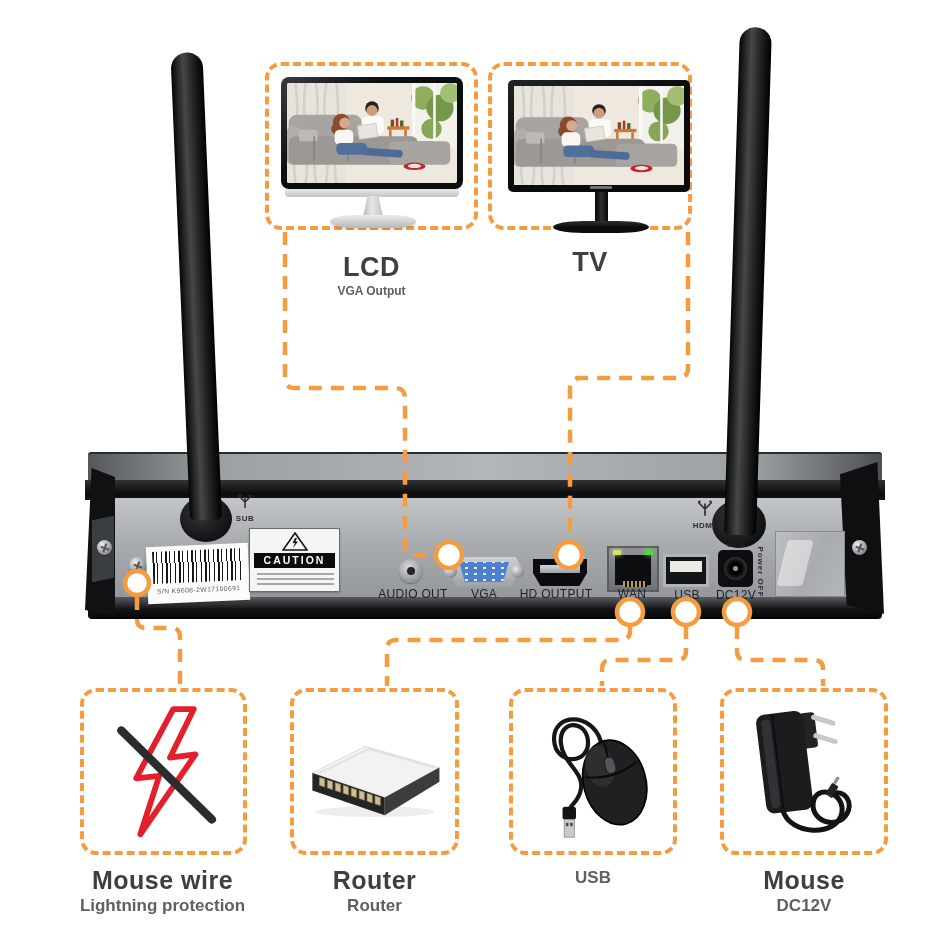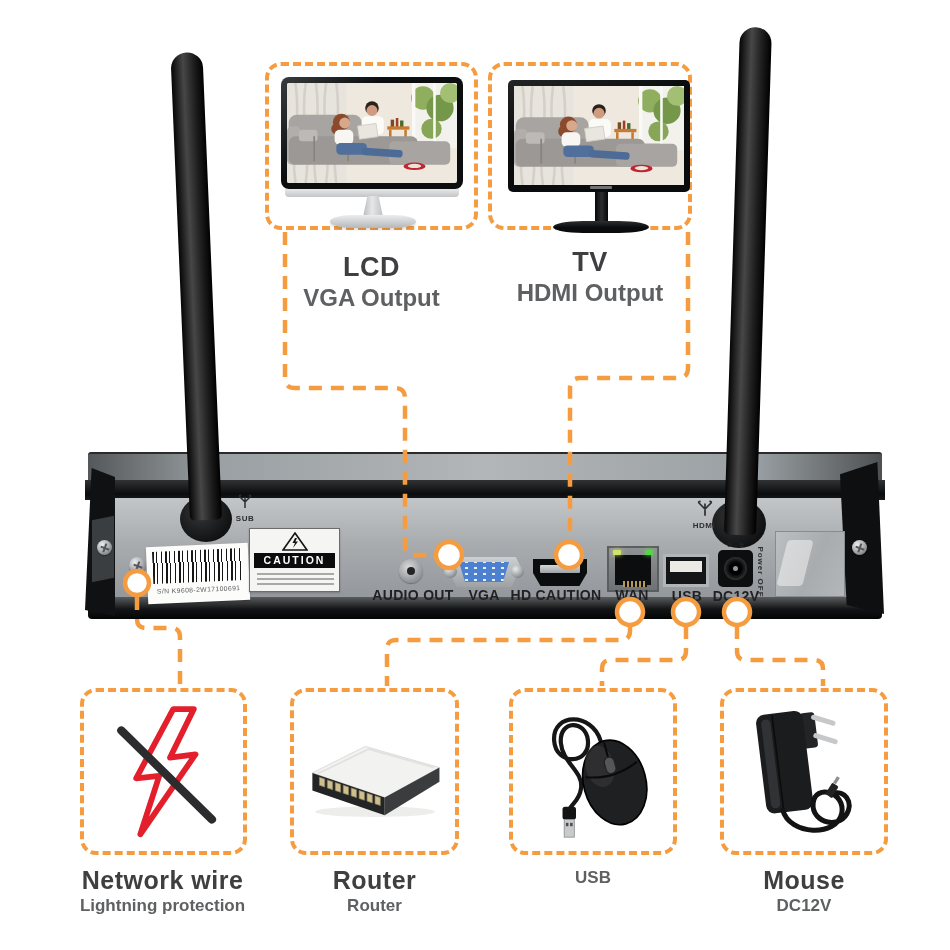--- a/index.html
+++ b/index.html
@@ -9,21 +9,21 @@
   .abs{position:absolute}
 
   
   .dashed-box{position:absolute;border:4px dashed #F59C40;border-radius:16px;background:transparent}
 
   
   .cap{position:absolute;text-align:center}
   .cap .t{font-weight:bold;color:#3f3f41;letter-spacing:.5px}
   .cap .s{font-weight:bold;color:#5f6062;margin-top:2px}
   .cap-lg .t{font-size:27px;line-height:30px}
-  .cap-lg .s{font-size:24px}
+  .cap-lg .s{font-size:12px}
   .cap-bt .t{font-size:25px;line-height:28px}
   .cap-bt .s{font-size:17px}
 
   
   .lcd-bezel{left:281px;top:77px;width:182px;height:112px;background:linear-gradient(135deg,#3a3b3c,#0c0d0e 35%);border-radius:8px}
   .lcd-screen{left:287px;top:83px;width:170px;height:100px;border-radius:2px;overflow:hidden}
   .lcd-chin{left:285px;top:189px;width:174px;height:8px;background:linear-gradient(180deg,#e7e8ea,#c2c4c6);border-radius:0 0 4px 4px}
   .lcd-neck{left:363px;top:196px;width:20px;height:21px;background:linear-gradient(90deg,#b8babc,#e6e7e9 45%,#bfc1c3);clip-path:polygon(22% 0,78% 0,100% 100%,0 100%)}
   .lcd-base{left:330px;top:215px;width:86px;height:13px;background:linear-gradient(180deg,#eceded,#b5b7b9);border-radius:45%/90%;box-shadow:0 2px 2px rgba(0,0,0,.12)}
   .tv-bezel{left:508px;top:80px;width:182px;height:112px;background:linear-gradient(160deg,#232425,#0a0b0c 40%);border-radius:5px}
@@ -52,21 +52,21 @@
   .ant-base{position:absolute;border-radius:50%;background:radial-gradient(circle at 40% 35%,#353637,#111213 70%)}
 
   .barcode-label{left:147px;top:545px;width:102px;height:57px;background:#fcfcfb;transform:rotate(-2.5deg);box-shadow:0 1px 2px rgba(0,0,0,.25);padding:5px 6px 0}
   .bars{height:32px;background:repeating-linear-gradient(90deg,#161616 0 2px,#fff 2px 4px,#161616 4px 5px,#fff 5px 9px,#161616 9px 10px,#fff 10px 13px)}
   .serial{font-size:6.8px;color:#5c5e60;letter-spacing:.4px;margin-top:4px;white-space:nowrap;text-align:center}
 
   .caution-label{left:249px;top:528px;width:91px;height:64px;background:#f5f5f3;border:1px solid #6a6c6e;box-shadow:0 1px 2px rgba(0,0,0,.2)}
   .caution-band{position:absolute;left:4px;top:24px;width:81px;height:15px;background:#0c0c0c;color:#fff;font-size:10.5px;font-weight:bold;letter-spacing:2px;text-align:center;line-height:15px}
   .cl{position:absolute;left:7px;width:77px;height:2px;background:#a9a9a7}
 
-  .port-label{position:absolute;transform:translateX(-50%);font-size:14px;font-weight:bold;color:#1e2022;letter-spacing:.3px;white-space:nowrap}
+  .port-label{position:absolute;transform:translateX(-50%);font-size:12px;font-weight:normal;color:#1e2022;letter-spacing:.3px;white-space:nowrap}
   .ant-mark{position:absolute;transform:translateX(-50%);font-size:8px;font-weight:bold;color:#2c2e30;letter-spacing:.5px}
   .power-off{position:absolute;left:760px;top:572px;transform:translate(-50%,-50%) rotate(90deg);font-size:8px;font-weight:bold;color:#303234;letter-spacing:1px;white-space:nowrap}
   .dc-polarity{position:absolute;left:736px;top:541px;transform:translateX(-50%);font-size:7px;color:#26282a;letter-spacing:1px}
 
   
   .audio-jack{left:399px;top:559px;width:24px;height:24px;border-radius:50%;background:radial-gradient(circle at 40% 35%,#d9dbdc,#9a9da0 60%,#74777a);box-shadow:0 1px 1px rgba(0,0,0,.3)}
   .audio-hole{position:absolute;left:8px;top:8px;width:8px;height:8px;border-radius:50%;background:#232425}
   .vga-shell{left:447px;top:557px;width:74px;height:30px;background:linear-gradient(180deg,#cdd0d2,#9fa2a5);clip-path:polygon(7% 0,93% 0,100% 35%,87% 100%,13% 100%,0 35%)}
   .vga-blue{left:459px;top:562px;width:50px;height:20px;background:#4d80cf;clip-path:polygon(0 0,100% 0,88% 100%,12% 100%);background-image:radial-gradient(circle,#eaf0f7 1.2px,transparent 1.5px);background-size:9px 6px;background-position:3px 3px}
   .vga-screw{position:absolute;width:13px;height:13px;border-radius:50%;background:radial-gradient(circle at 35% 30%,#e9eaeb,#9b9ea1 60%,#595c5f)}
@@ -158,21 +158,20 @@
   <div class="abs z2 tv-logo"></div>
   <div class="abs z2 tv-neck"></div>
   <div class="abs z2 tv-base"></div>
 
   <div class="cap cap-lg z2" style="left:265px;top:252px;width:213px">
     <div class="t">LCD</div>
     <div class="s">VGA Output</div>
   </div>
   <div class="cap cap-lg z2" style="left:488px;top:247px;width:204px">
     <div class="t">TV</div>
-    <div class="s">HDMI Output</div>
   </div>
 
   <div class="abs z1 dev-top"></div>
   <div class="abs z1 dev-edge"></div>
   <div class="abs z1 dev-face"></div>
   <div class="abs z1 dev-bottom"></div>
   <div class="abs z1 dev-left"></div>
   <div class="abs z1 dev-left-facet"></div>
   <div class="abs z1 dev-right"></div>
   <div class="abs z2 recess">
@@ -232,21 +231,21 @@
   <div class="abs z2 usb-port">
       <div class="usb-tongue"></div>
     </div>
   <div class="abs z2 dc-jack">
     <div class="dc-hole"></div>
     <div class="dc-pin"></div>
   </div>
 
   <div class="port-label z2" style="left:413px;top:587px">AUDIO OUT</div>
   <div class="port-label z2" style="left:484px;top:587px">VGA</div>
-  <div class="port-label z2" style="left:556px;top:587px">HD CAUTION</div>
+  <div class="port-label z2" style="left:556px;top:587px">HD OUTPUT</div>
   <div class="port-label z2" style="left:632px;top:587px">WAN</div>
   <div class="port-label z2" style="left:687px;top:588px">USB</div>
   <div class="port-label z2" style="left:736px;top:588px">DC12V</div>
   <div class="dc-polarity z2">⊖–⊕</div>
   <div class="power-off z2">Power OFF</div>
 
   <div class="dashed-box z2" style="left:80px;top:688px;width:167px;height:167px"></div>
   <div class="dashed-box z2" style="left:290px;top:688px;width:169px;height:167px"></div>
   <div class="dashed-box z2" style="left:509px;top:688px;width:168px;height:167px"></div>
   <div class="dashed-box z2" style="left:720px;top:688px;width:168px;height:167px"></div>
@@ -297,21 +296,21 @@
       <rect x="32" y="22" width="56" height="118" rx="10" fill="#1b1c1e"></rect>
       <rect x="38" y="28" width="11" height="106" rx="5" fill="#35363a" opacity="0.85"></rect>
       <line x1="52" y1="24" x2="52" y2="138" stroke="#0c0c0d" stroke-width="2"></line>
     </g>
     <path d="M58,138 C66,168 122,170 128,142 C133,116 96,106 94,130 C92,154 128,162 136,138 C141,122 124,112 116,120" fill="none" stroke="#131314" stroke-width="6" stroke-linecap="round"></path>
     <rect x="112" y="106" width="9" height="16" rx="2" fill="#222" transform="rotate(32 116 114)"></rect>
     <rect x="120" y="98" width="4" height="9" fill="#8e9092" transform="rotate(32 122 102)"></rect>
   </svg>
 
   <div class="cap cap-bt z2" style="left:55px;top:866px;width:215px">
-    <div class="t">Network wire</div>
+    <div class="t">Mouse wire</div>
     <div class="s">Lightning protection</div>
   </div>
   <div class="cap cap-bt z2" style="left:290px;top:866px;width:169px">
     <div class="t">Router</div>
     <div class="s">Router</div>
   </div>
   <div class="cap cap-bt z2" style="left:509px;top:866px;width:168px">
     <div class="s">USB</div>
   </div>
   <div class="cap cap-bt z2" style="left:720px;top:866px;width:168px">

